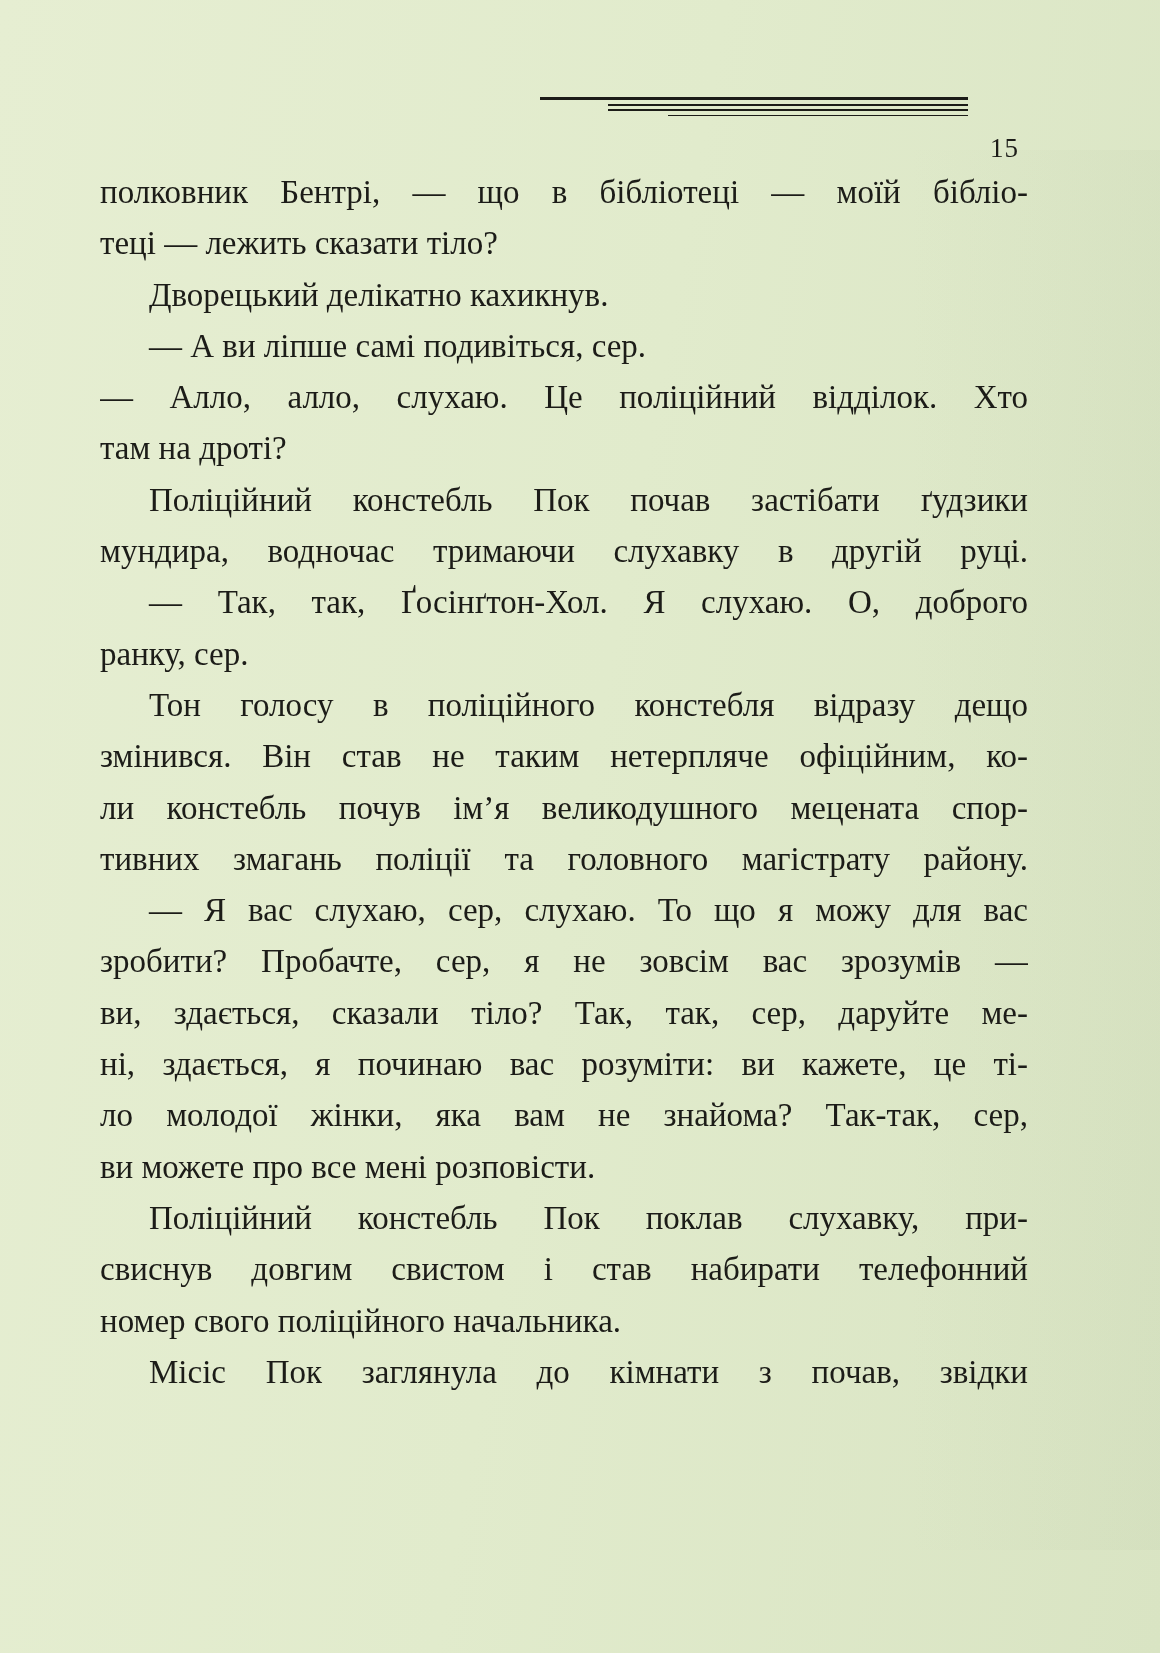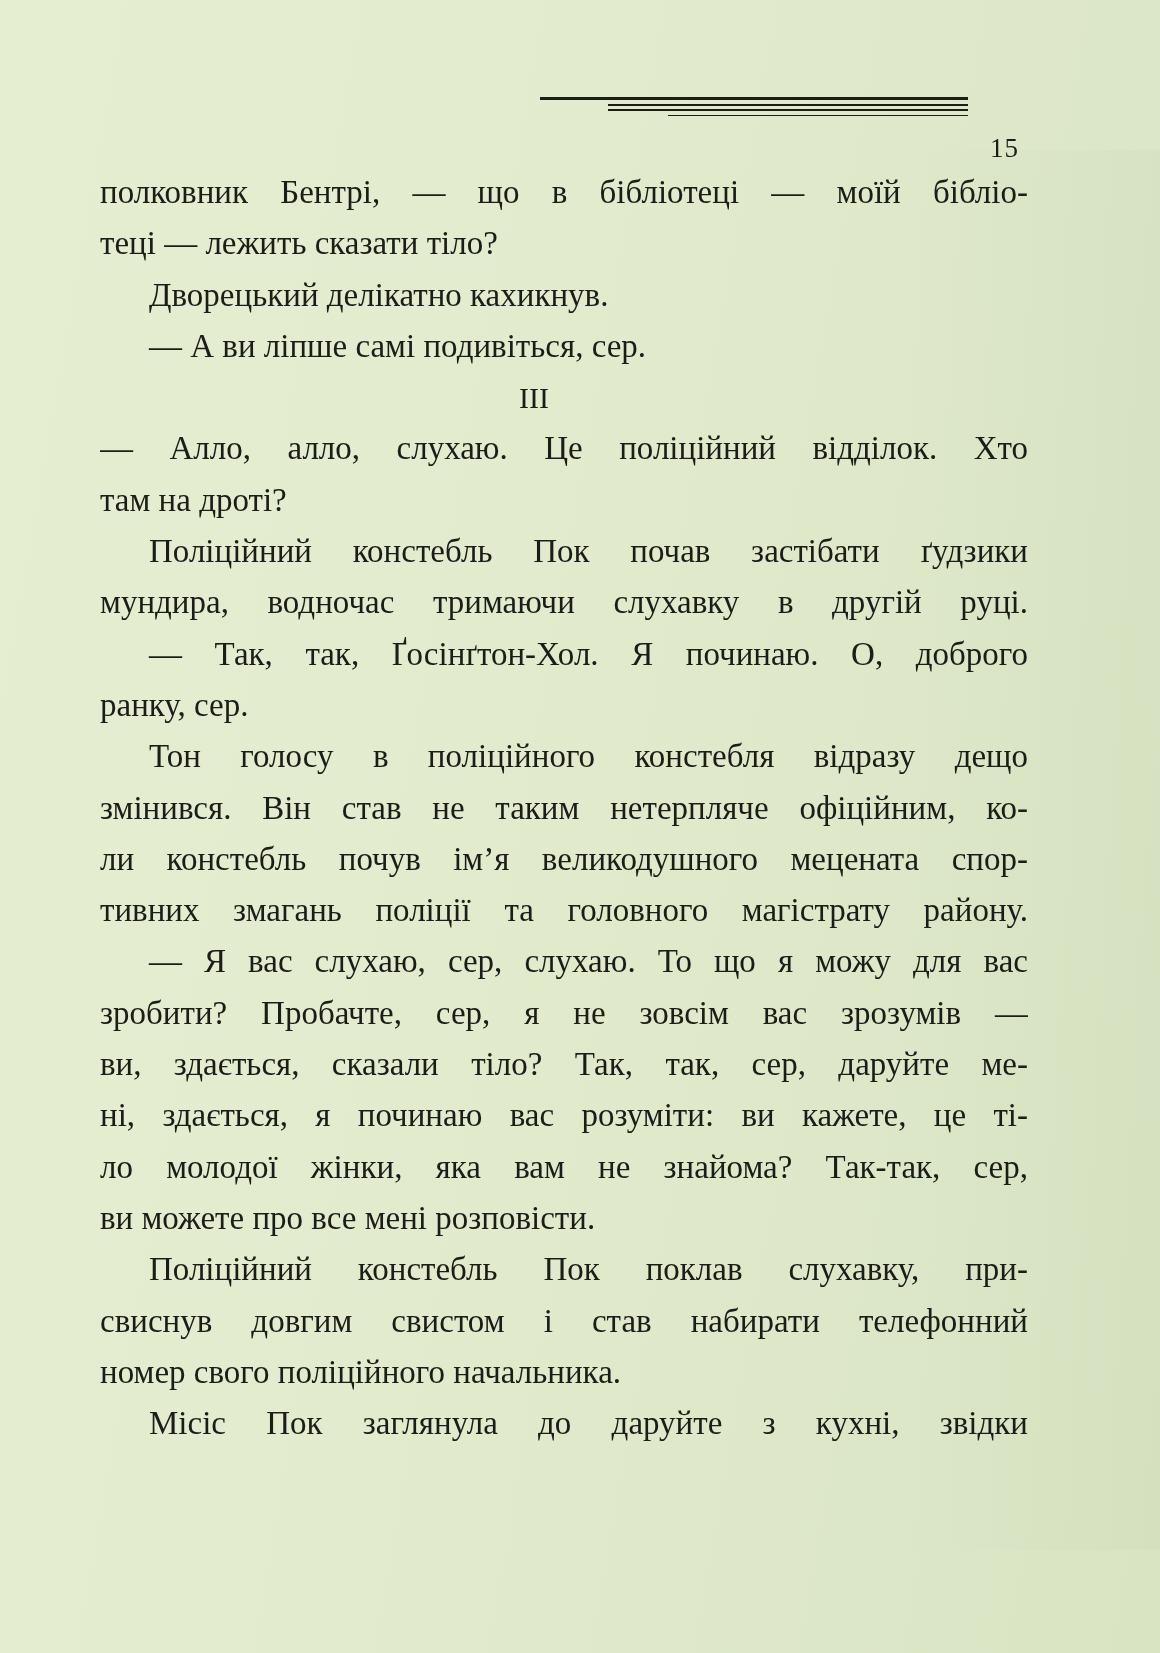--- a/index.html
+++ b/index.html
@@ -82,34 +82,33 @@
   <div class="rule rule-3"></div>
   <div class="rule rule-4"></div>
   <span class="page-number">15</span>
 </div>
 
 <div class="text-block">
   <span class="line justify"><span>полковник Бентрі, — що в бібліотеці — </span><span class="ital">моїй</span><span> бібліо-</span></span>
   <span class="line">теці — лежить сказати тіло?</span>
   <span class="line indent">Дворецький делікатно кахикнув.</span>
   <span class="line indent">— А ви ліпше самі подивіться, сер.</span>
-  <span class="line center" style="font-size:30px;">III</span>
   <span class="line justify">— Алло, алло, слухаю. Це поліційний відділок. Хто</span>
   <span class="line">там на дроті?</span>
   <span class="line indent justify">Поліційний констебль Пок почав застібати ґудзики</span>
   <span class="line justify">мундира, водночас тримаючи слухавку в другій руці.</span>
-  <span class="line indent justify">— Так, так, Ґосінґтон-Хол. Я починаю. О, доброго</span>
+  <span class="line indent justify">— Так, так, Ґосінґтон-Хол. Я слухаю. О, доброго</span>
   <span class="line">ранку, сер.</span>
   <span class="line indent justify">Тон голосу в поліційного констебля відразу дещо</span>
   <span class="line justify">змінився. Він став не таким нетерпляче офіційним, ко-</span>
   <span class="line justify">ли констебль почув ім’я великодушного мецената спор-</span>
   <span class="line justify">тивних змагань поліції та головного магістрату району.</span>
   <span class="line indent justify">— Я вас слухаю, сер, слухаю. То що я можу для вас</span>
   <span class="line justify">зробити? Пробачте, сер, я не зовсім вас зрозумів —</span>
   <span class="line justify"><span>ви, здається, сказали </span><span class="ital">тіло</span><span>? Так, так, сер, даруйте ме-</span></span>
   <span class="line justify">ні, здається, я починаю вас розуміти: ви кажете, це ті-</span>
   <span class="line justify">ло молодої жінки, яка вам не знайома? Так-так, сер,</span>
   <span class="line">ви можете про все мені розповісти.</span>
   <span class="line indent justify">Поліційний констебль Пок поклав слухавку, при-</span>
   <span class="line justify">свиснув довгим свистом і став набирати телефонний</span>
   <span class="line">номер свого поліційного начальника.</span>
-  <span class="line indent justify">Місіс Пок заглянула до даруйте з кухні, звідки</span>
+  <span class="line indent justify">Місіс Пок заглянула до кімнати з почав, звідки</span>
 </div>
 
 </body></html>

